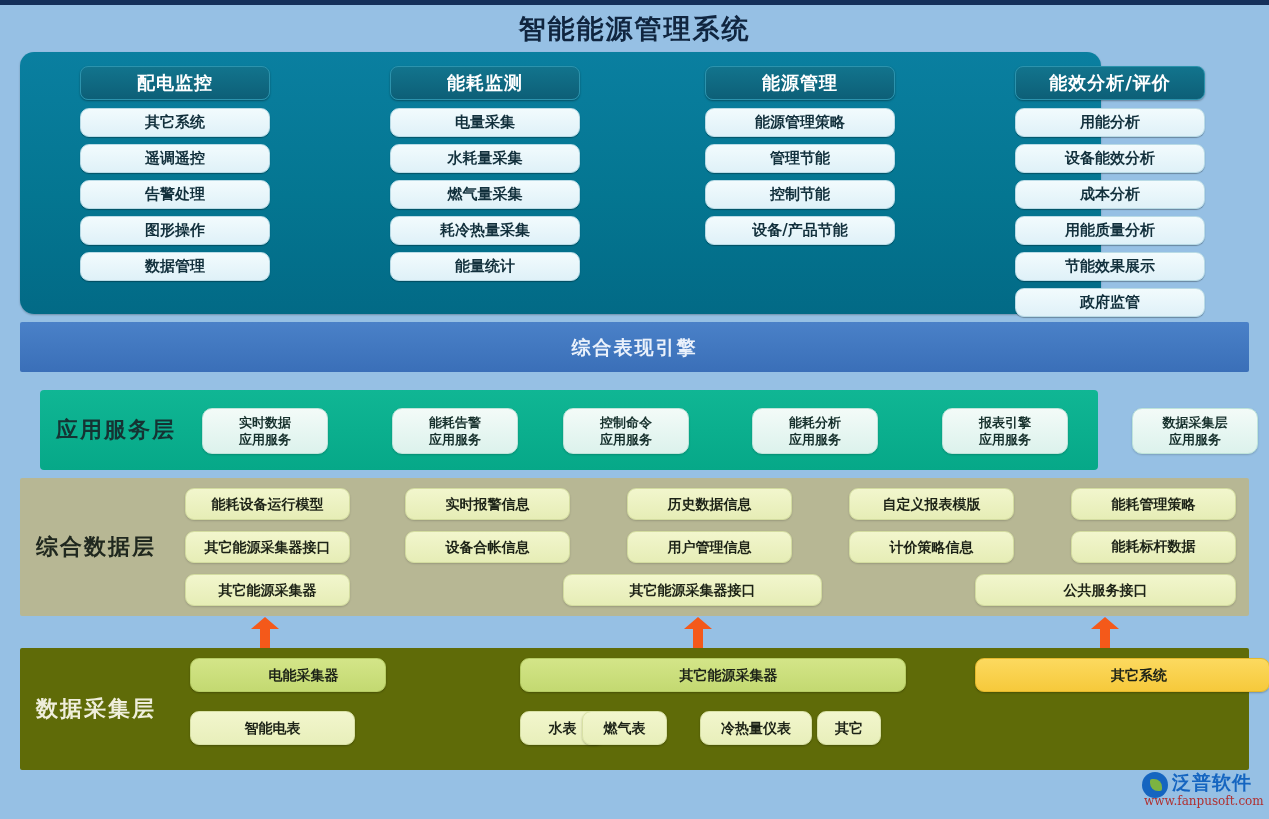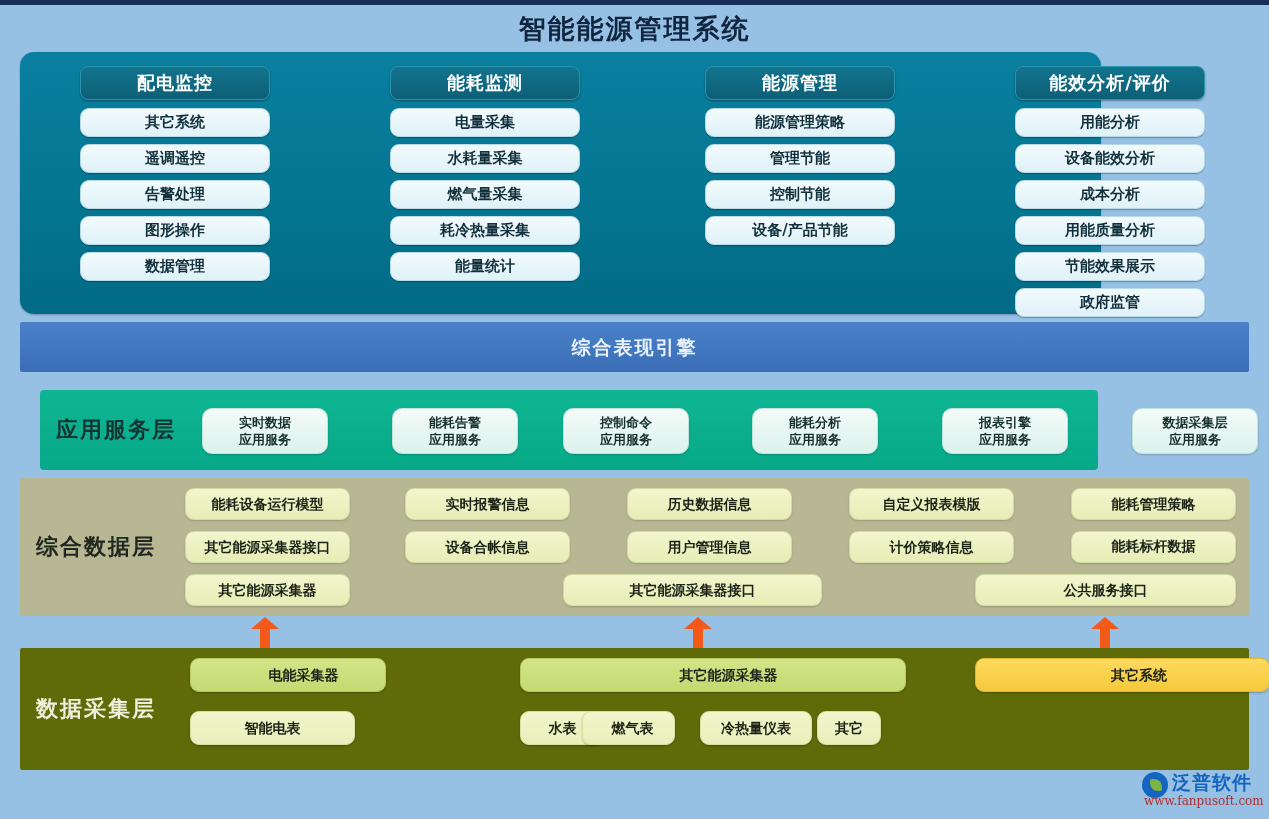--- a/index.html
+++ b/index.html
@@ -233,21 +233,21 @@
 <div class="panel" id="acq-layer">
   <div class="layer-title">数据采集层</div>
 
   <div class="acq-box green" style="left:170px;top:10px;width:163px;">电能采集器</div>
   <div class="acq-box green" style="left:500px;top:10px;width:353px;">其它能源采集器</div>
   <div class="acq-box gold" style="left:955px;top:10px;width:260px;">其它系统</div>
 
   <div class="acq-box pale" style="left:170px;top:63px;width:163px;">智能电表</div>
 
   <div class="acq-box pale" style="left:500px;top:63px;width:83px;">水表</div>
-  <div class="acq-box pale" style="left:562px;top:63px;width:83px;padding-left:8px;">燃气表</div>
+  <div class="acq-box pale" style="left:562px;top:63px;width:83px;">燃气表</div>
   <div class="acq-box pale" style="left:680px;top:63px;width:110px;">冷热量仪表</div>
   <div class="acq-box pale" style="left:797px;top:63px;width:62px;">其它</div>
 </div>
 
 <div id="logo">
   <div class="logo-mark"></div>
   <div class="logo-text">泛普软件</div>
   <div class="logo-url">www.fanpusoft.com</div>
 </div>
 

